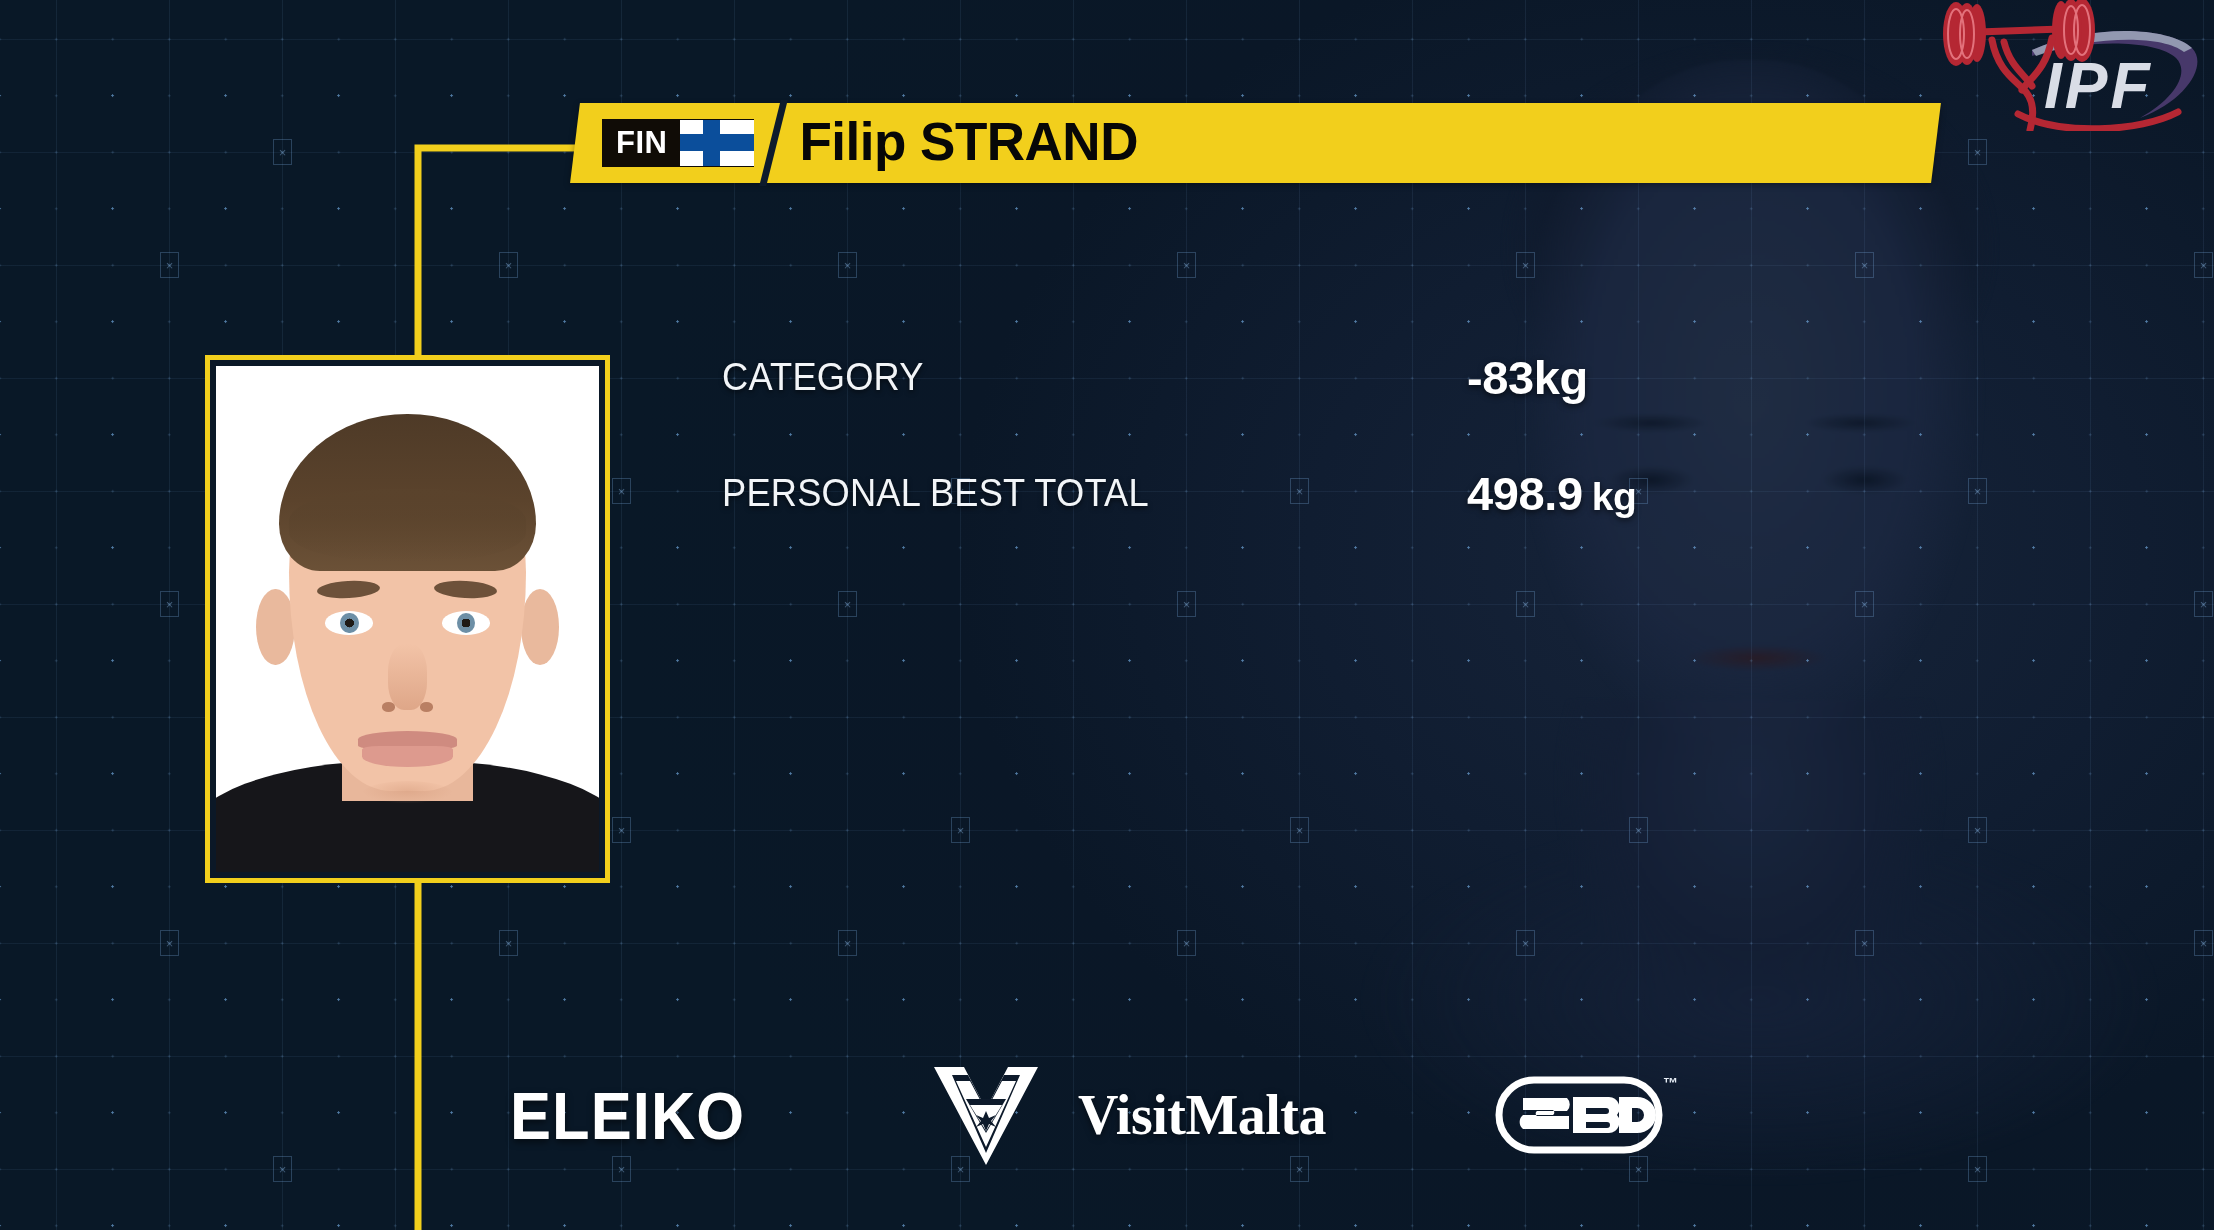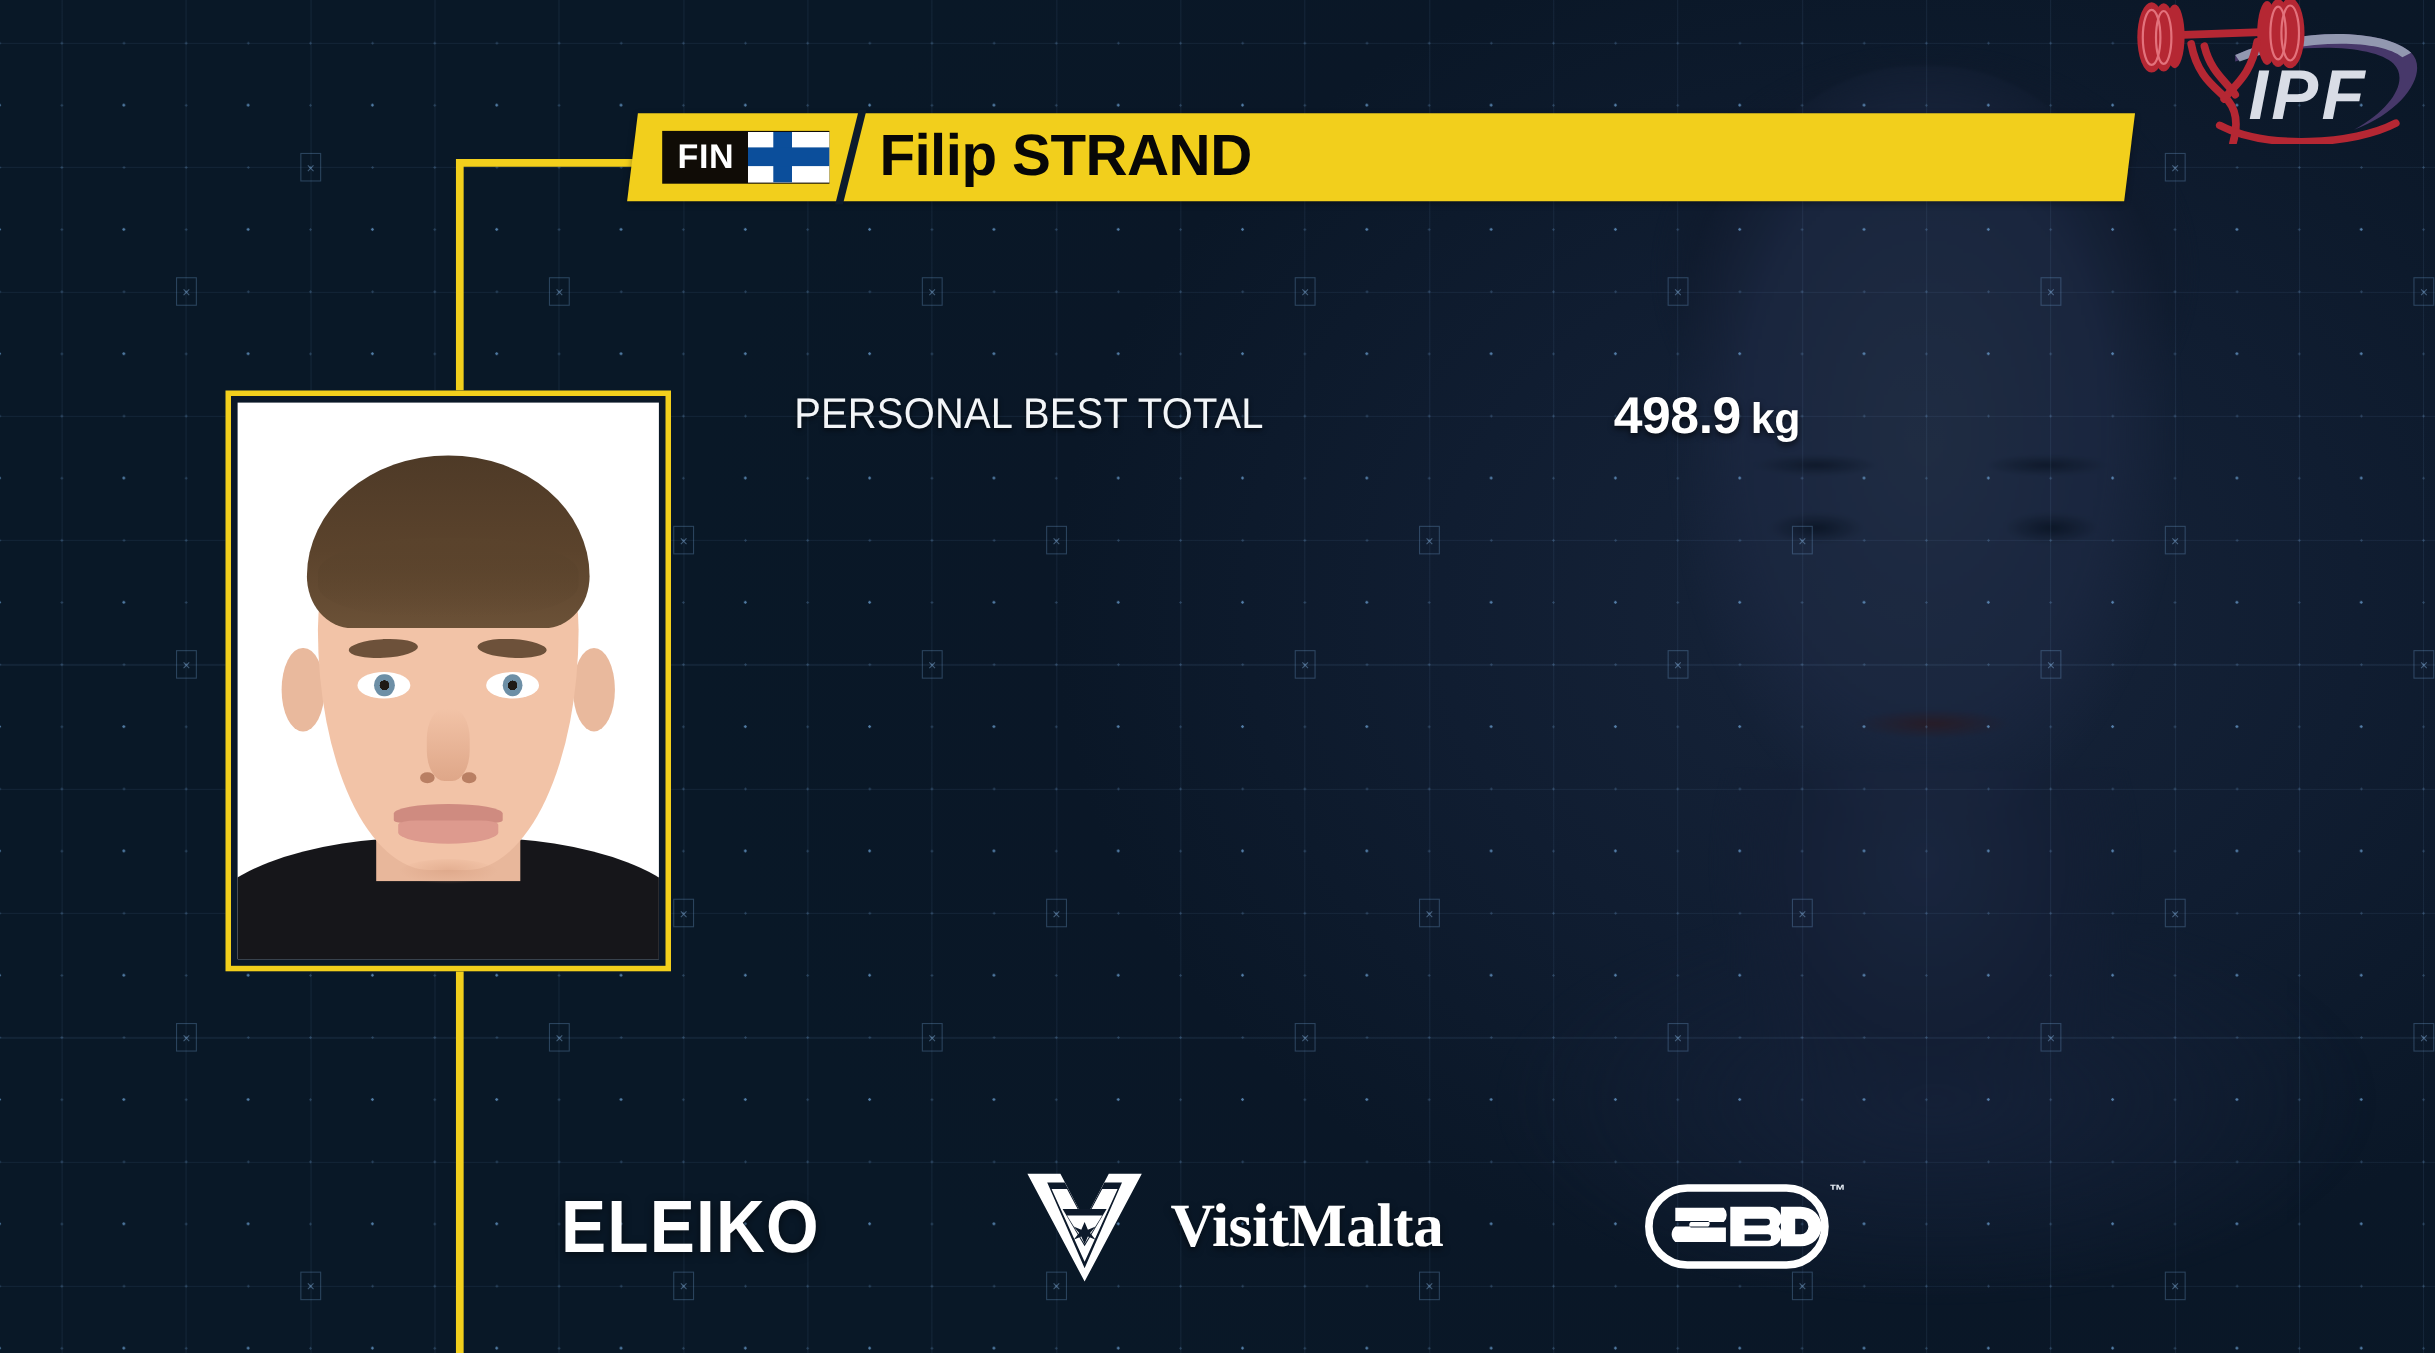--- a/index.html
+++ b/index.html
@@ -272,21 +272,21 @@
   .eleiko{left:80px;}
   .eleiko .word{
     color:#ffffff;font-size:58px;font-weight:bold;
     letter-spacing:1px;
     font-family:"Liberation Sans", sans-serif;
     transform:scaleX(1.06) scaleY(1.16);
     transform-origin:left center;
     text-shadow:0 2px 7px rgba(0,0,0,.55);
   }
 
-  .visitmalta{left:500px;gap:22px;}
+  .visitmalta{left:500px;gap:36px;}
   .vm-mark{position:relative;width:112px;height:108px;flex:0 0 auto;}
   .vm-word{
     color:#ffffff;font-size:56px;font-weight:bold;
     font-family:"Liberation Serif", serif;
     letter-spacing:-0.5px;
     text-shadow:0 2px 7px rgba(0,0,0,.5);
   }
 
   .sbd{left:1065px;}
   .sbd-mark{position:relative;width:168px;height:78px;}
@@ -410,20 +410,24 @@
       <div class="pf-nostril l"></div>
         <div class="pf-nostril r"></div>
       <div class="pf-lip-top"></div>
       <div class="pf-lip-bot"></div>
       <div class="pf-chin"></div>
     </div>
   </div>
 
   <div class="stats" id="stats-list">
       <div class="stat-row">
+        <div class="stat-label">CATEGORY</div>
+        <div class="stat-value"><span>-83kg</span></div>
+      </div>
+      <div class="stat-row">
         <div class="stat-label">PERSONAL BEST TOTAL</div>
         <div class="stat-value"><span>498.9</span><span class="unit">kg</span></div>
       </div>
     </div>
 
   <div class="sponsors">
 
     <div class="sponsor eleiko">
       <span class="word">ELEIKO</span>
     </div>

